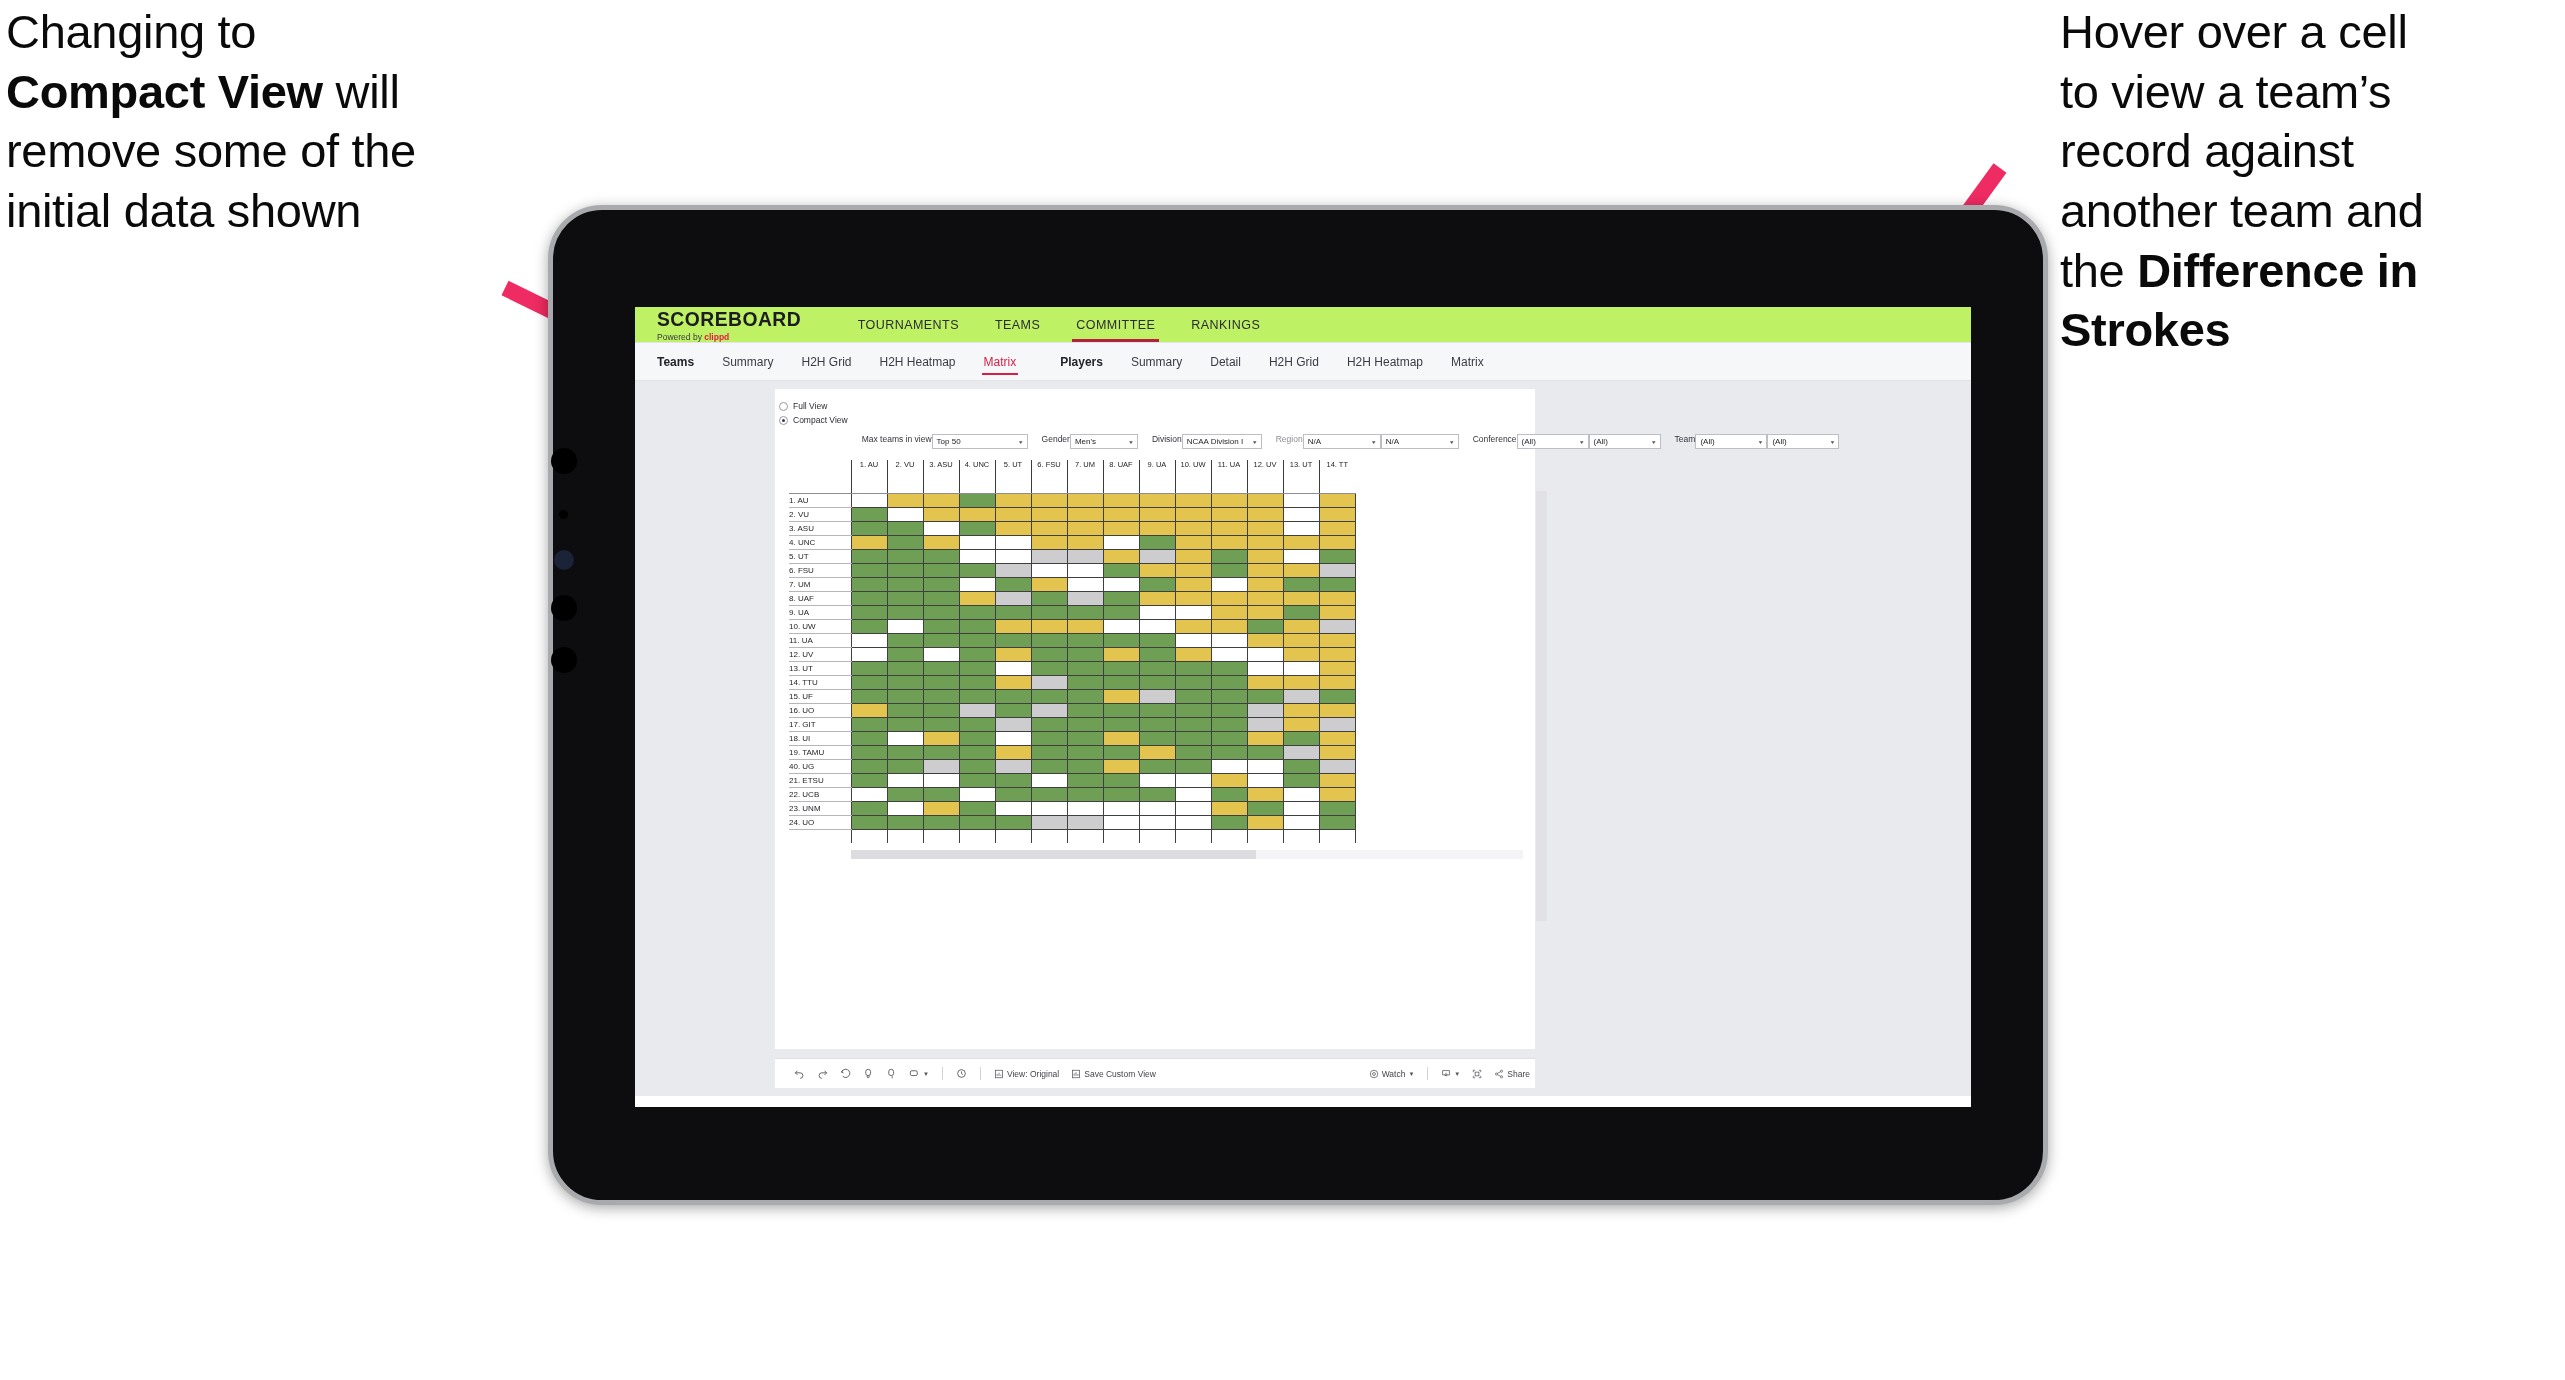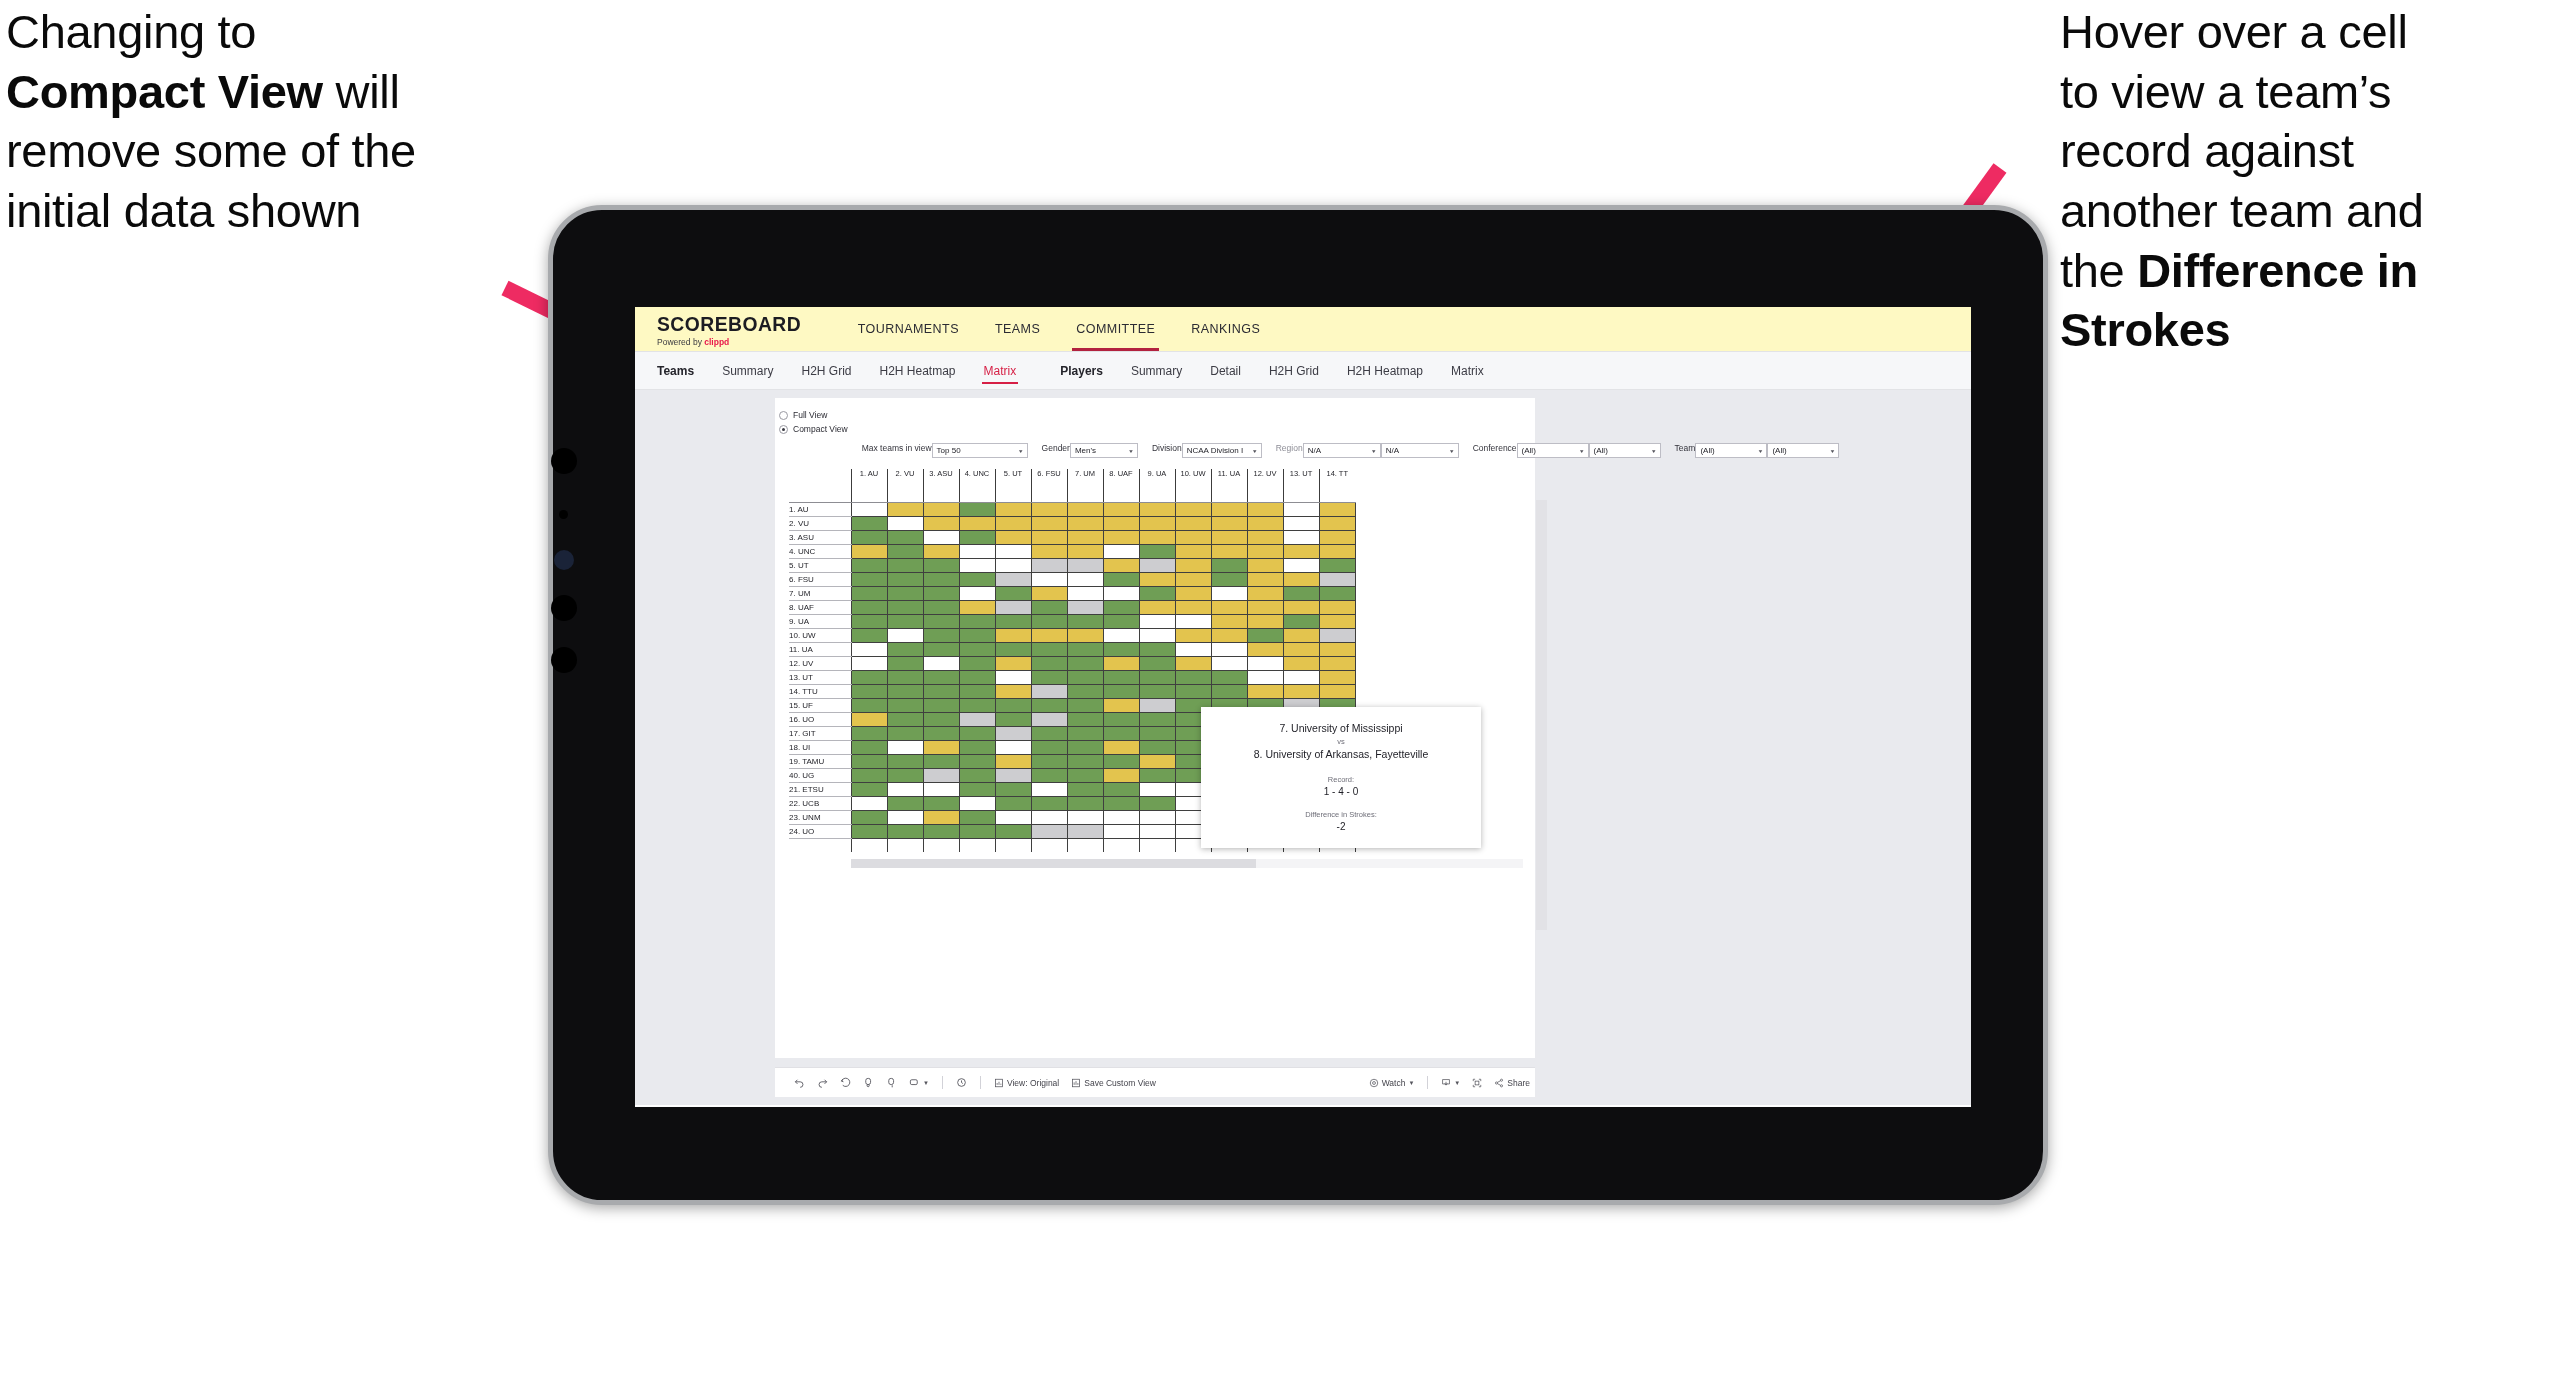--- a/index.html
+++ b/index.html
@@ -46,21 +46,21 @@
 
   #screen {
     position:absolute; left:82px; top:97px;
     width:1336px; height:800px;
     background:#ffffff;
     overflow:hidden;
   }
 
   
   #topnav {
-    height:45px; background:#fef9c3; border-bottom:1px solid #e2e3e6;
+    height:36px; background:#bef264; border-bottom:1px solid #e2e3e6;
     display:flex; align-items:stretch; padding-left:22px;
   }
   .brand { display:flex; flex-direction:column; justify-content:center; padding-right:26px; }
   .brand-name {
     font-size:21px; font-weight:800; letter-spacing:.5px; color:#1c1c22;
     font-family:"Liberation Sans", sans-serif; transform:scaleX(.92); transform-origin:left;
   }
   .brand-sub { font-size:8.5px; color:#3a3a40; margin-top:1px; }
   .brand-sub .clippd { color:#e8174b; font-weight:700; }
   .topnav-item {
@@ -761,29 +761,20 @@
                   <td class="cell blank"></td>
                   <td class="cell blank"></td>
                 </tr>
               </tbody>
           </table>
           <div id="vscroll"></div>
           <div id="hscroll-track">
             <div id="hscroll-thumb"></div>
           </div>
 
-          <div id="tooltip">
-            <div class="tt-team">7. University of Mississippi</div>
-            <div class="tt-vs">vs</div>
-            <div class="tt-team">8. University of Arkansas, Fayetteville</div>
-            <div class="tt-lbl">Record:</div>
-            <div class="tt-val">1 - 4 - 0</div>
-            <div class="tt-lbl">Difference in Strokes:</div>
-            <div class="tt-val">-2</div>
-          </div>
         </div>
       </div>
 
       <div id="toolbar">
         <div class="tb">
             <svg width="11" height="11" viewBox="0 0 16 16" fill="none" stroke="#55555d" stroke-width="1.3">
               <path d="M5 4 L2 7 L5 10"></path>
               <path d="M2 7 h7 a4 4 0 0 1 0 8"></path>
             </svg>
           </div>

